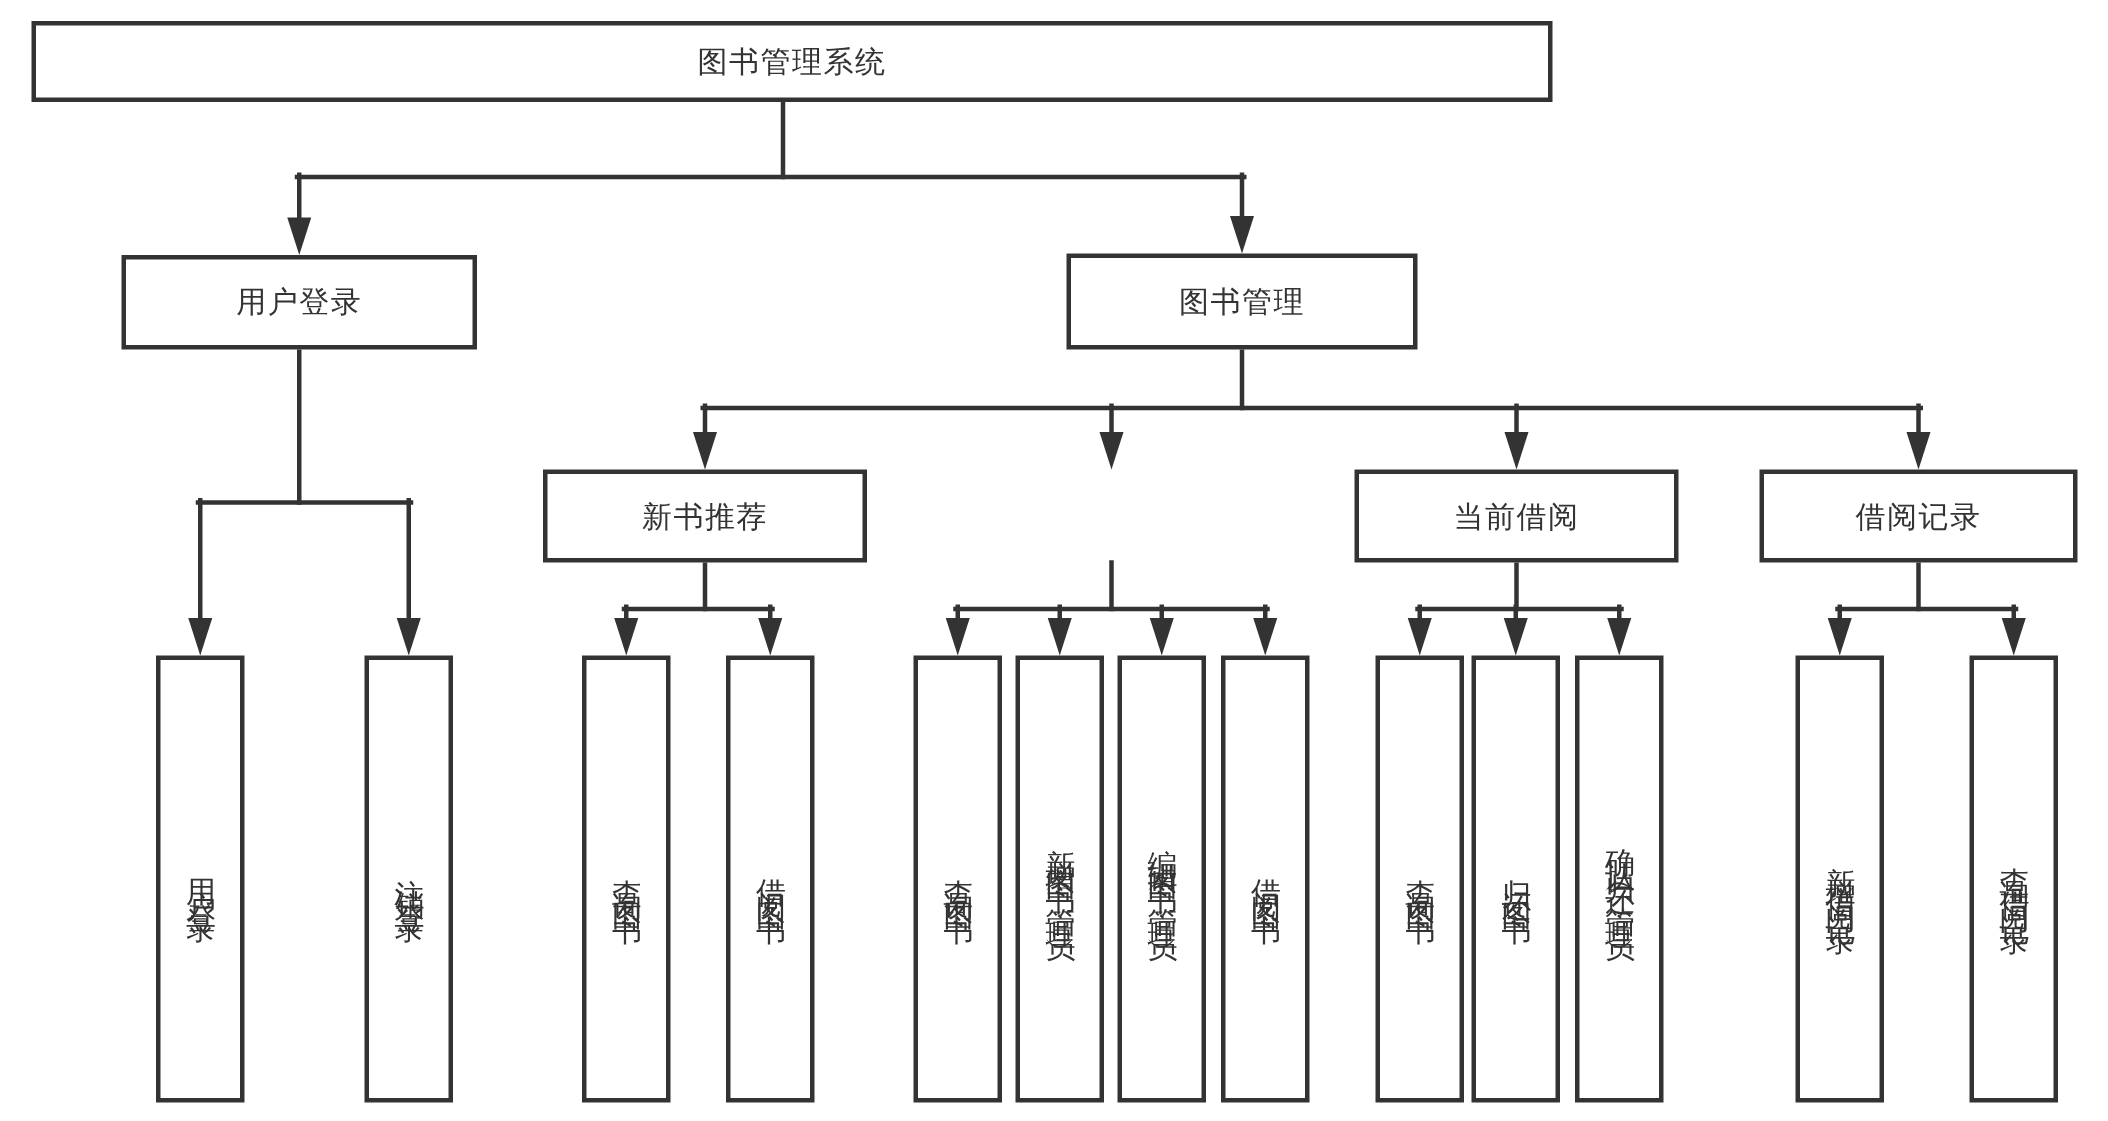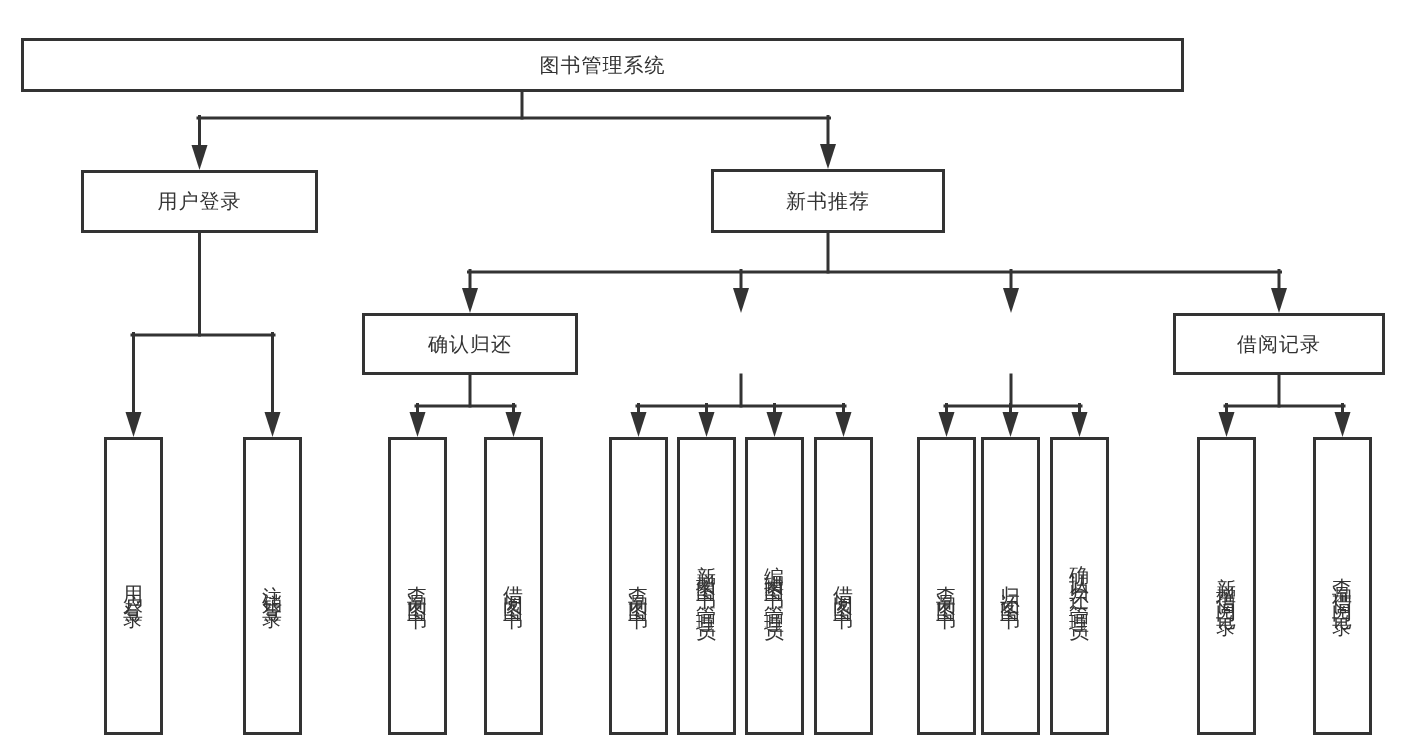--- a/index.html
+++ b/index.html
@@ -114,26 +114,27 @@
     <polygon points="1071.5,412 1087.5,412 1079.5,437"></polygon>
 
     <line x1="1279" y1="375" x2="1279" y2="406"></line>
     <line x1="1225" y1="406" x2="1344" y2="406"></line>
     <line x1="1226.5" y1="404.5" x2="1226.5" y2="415"></line>
     <polygon points="1218.5,412 1234.5,412 1226.5,437"></polygon>
     <line x1="1342.5" y1="404.5" x2="1342.5" y2="415"></line>
     <polygon points="1334.5,412 1350.5,412 1342.5,437"></polygon>
   </svg>
 
-  <div class="hbox" style="left:21px;top:14px;width:1163px;height:54px;margin-top:24px;">图书管理系统</div>
+  <div class="hbox" style="left:21px;top:14px;width:1014px;height:54px;">图书管理系统</div>
 
   <div class="hbox" style="left:81px;top:170px;width:237px;height:63px;">用户登录</div>
-  <div class="hbox" style="left:711px;top:169px;width:234px;height:64px;">新书推荐</div>
+  <div class="hbox" style="left:711px;top:169px;width:234px;height:64px;">图书管理</div>
 
-  <div class="hbox" style="left:362px;top:313px;width:216px;height:62px;">确认归还</div>
+  <div class="hbox" style="left:362px;top:313px;width:216px;height:62px;">新书推荐</div>
+  <div class="hbox" style="left:903px;top:313px;width:216px;height:62px;">当前借阅</div>
   <div class="hbox" style="left:1173px;top:313px;width:212px;height:62px;">借阅记录</div>
 
   <div class="vbox" style="left:104px;top:437px;width:59px;height:298px;">
     <span class="vtext">用户登录</span>
   </div>
   <div class="vbox" style="left:243px;top:437px;width:59px;height:298px;">
     <span class="vtext">注销登录</span>
   </div>
 
   <div class="vbox" style="left:388px;top:437px;width:59px;height:298px;">

